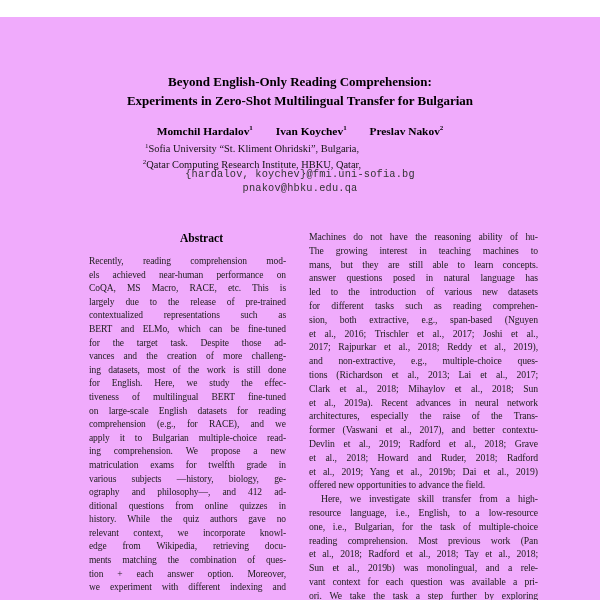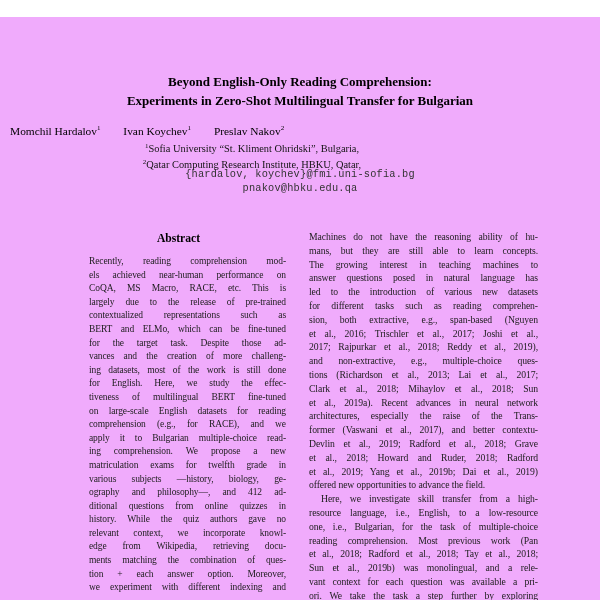--- a/index.html
+++ b/index.html
@@ -8,35 +8,35 @@
     background:#f0abfc; color:#1f1f1f;
     font-family:"Liberation Serif","DejaVu Serif",serif;
     margin-top:17px;
   }
   .title {
     position:absolute; top:56px; left:0; width:600px;
     text-align:center; font-weight:bold; font-size:13px; line-height:18.5px; color:#000;
   }
   .authors {
     position:absolute; top:104px; left:0; width:600px;
-    text-align:left; font-weight:normal; font-size:11.4px; line-height:14px; color:#000;
+    text-align:center; font-weight:bold; font-size:11.4px; line-height:14px; color:#000;
   }
   .author { margin:0 10px; white-space:nowrap; }
   .authors sup, .affils sup { font-size:7px; }
   .affils {
     position:absolute; top:123px; left:0; width:504px;
     text-align:center; font-size:10.4px; line-height:13.4px; color:#141414;
   }
   .emails {
     position:absolute; top:151px; left:0; width:600px; text-align:center;
     font-family:"Liberation Mono","DejaVu Sans Mono",monospace;
     font-size:10.3px; line-height:13.5px; color:#333; letter-spacing:0.2px;
   }
   .abstract-heading {
-    position:absolute; top:215px; left:80px; width:197px;
+    position:absolute; top:215px; left:103px; width:197px;
     text-align:center; font-weight:bold; font-size:11.6px; color:#000;
   }
   .abstract-body {
     position:absolute; top:238px; left:89px; width:197px; font-size:9.5px;
   }
   .abstract-body .ln { height:13.6px; line-height:13.6px; }
   .intro-col {
     position:absolute; top:213px; left:309px; width:229px; font-size:9.7px;
   }
   .intro-col .ln { height:13.8px; line-height:13.8px; }
@@ -98,22 +98,22 @@
       <div class="ln">history. While the quiz authors gave no</div>
       <div class="ln">relevant context, we incorporate knowl-</div>
       <div class="ln">edge from Wikipedia, retrieving docu-</div>
       <div class="ln">ments matching the combination of ques-</div>
       <div class="ln">tion + each answer option. Moreover,</div>
       <div class="ln">we experiment with different indexing and</div>
     </div>
 
   <div class="intro-col" id="intro-lines">
       <div class="ln">Machines do not have the reasoning ability of hu-</div>
+      <div class="ln">The growing interest in teaching machines to</div>
       <div class="ln">mans, but they are still able to learn concepts.</div>
-      <div class="ln">The growing interest in teaching machines to</div>
       <div class="ln">answer questions posed in natural language has</div>
       <div class="ln">led to the introduction of various new datasets</div>
       <div class="ln">for different tasks such as reading comprehen-</div>
       <div class="ln">sion, both extractive, e.g., span-based (Nguyen</div>
       <div class="ln">et al., 2016; Trischler et al., 2017; Joshi et al.,</div>
       <div class="ln">2017; Rajpurkar et al., 2018; Reddy et al., 2019),</div>
       <div class="ln">and non-extractive, e.g., multiple-choice ques-</div>
       <div class="ln">tions (Richardson et al., 2013; Lai et al., 2017;</div>
       <div class="ln">Clark et al., 2018; Mihaylov et al., 2018; Sun</div>
       <div class="ln">et al., 2019a). Recent advances in neural network</div>

